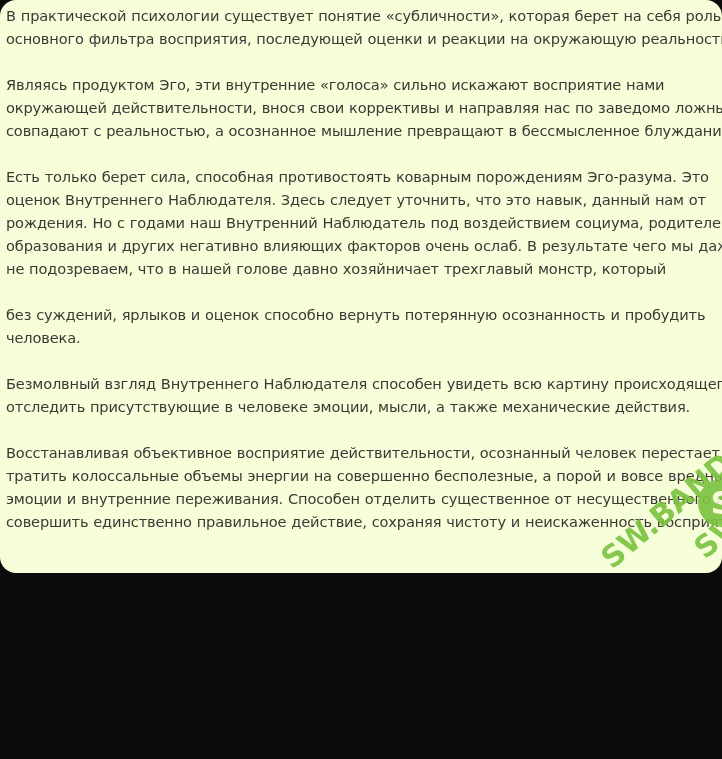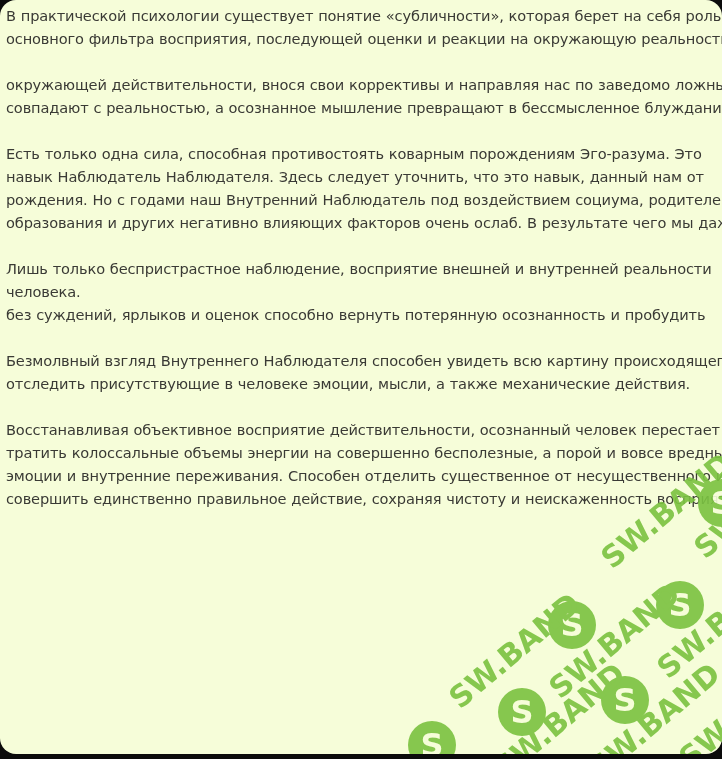--- a/index.html
+++ b/index.html
@@ -8,21 +8,21 @@
       width: 722px;
       height: 759px;
       overflow: hidden;
       background: #0b0b0b;
     }
     .panel {
       position: absolute;
       left: 0;
       top: 0;
       width: 722px;
-      height: 754px;
+      height: 573px;
       background: #f6fdd9;
       border-radius: 16px;
       overflow: hidden;
     }
     .text {
       position: absolute;
       left: 6px;
       top: 4px;
       width: 716px;
       font-family: "DejaVu Sans", sans-serif;
@@ -47,33 +47,34 @@
 </head>
 <body>
 
 <div class="panel">
   <div class="text">
     <p class="para">
       <span class="line">  В практической психологии существует понятие «субличности», которая берет на себя роль</span>
       <span class="line">основного фильтра восприятия, последующей оценки и реакции на окружающую реальность.</span>
     </p>
     <p class="para">
+      <span class="line">  Являясь продуктом Эго, эти внутренние «голоса» сильно искажают восприятие нами</span>
       <span class="line">окружающей действительности, внося свои коррективы и направляя нас по заведомо ложным</span>
       <span class="line">совпадают с реальностью, а осознанное мышление превращают в бессмысленное блуждание</span>
     </p>
     <p class="para">
-      <span class="line">  Есть только одна сила, способная противостоять коварным порождениям Эго-разума. Это</span>
-      <span class="line">навык Наблюдатель Наблюдателя. Здесь следует уточнить, что это навык, данный нам от</span>
+      <span class="line">  Есть только берет сила, способная противостоять коварным порождениям Эго-разума. Это</span>
+      <span class="line">оценок Внутреннего Наблюдателя. Здесь следует уточнить, что это навык, данный нам от</span>
       <span class="line">рождения. Но с годами наш Внутренний Наблюдатель под воздействием социума, родителей,</span>
       <span class="line">образования и других негативно влияющих факторов очень ослаб. В результате чего мы даже</span>
+      <span class="line">не подозреваем, что в нашей голове давно хозяйничает трехглавый монстр, который</span>
     </p>
     <p class="para">
-      <span class="line">  Лишь только беспристрастное наблюдение, восприятие внешней и внутренней реальности</span>
+      <span class="line">без суждений, ярлыков и оценок способно вернуть потерянную осознанность и пробудить</span>
       <span class="line">человека.</span>
-      <span class="line">без суждений, ярлыков и оценок способно вернуть потерянную осознанность и пробудить</span>
     </p>
     <p class="para">
       <span class="line">  Безмолвный взгляд Внутреннего Наблюдателя способен увидеть всю картину происходящего,</span>
       <span class="line">отследить присутствующие в человеке эмоции, мысли, а также механические действия.</span>
     </p>
     <p class="para">
       <span class="line">  Восстанавливая объективное восприятие действительности, осознанный человек перестает</span>
       <span class="line">тратить колоссальные объемы энергии на совершенно бесполезные, а порой и вовсе вредные</span>
       <span class="line">эмоции и внутренние переживания. Способен отделить существенное от несущественного  и</span>
       <span class="line">совершить единственно правильное действие, сохраняя чистоту и неискаженность восприятия.</span>

